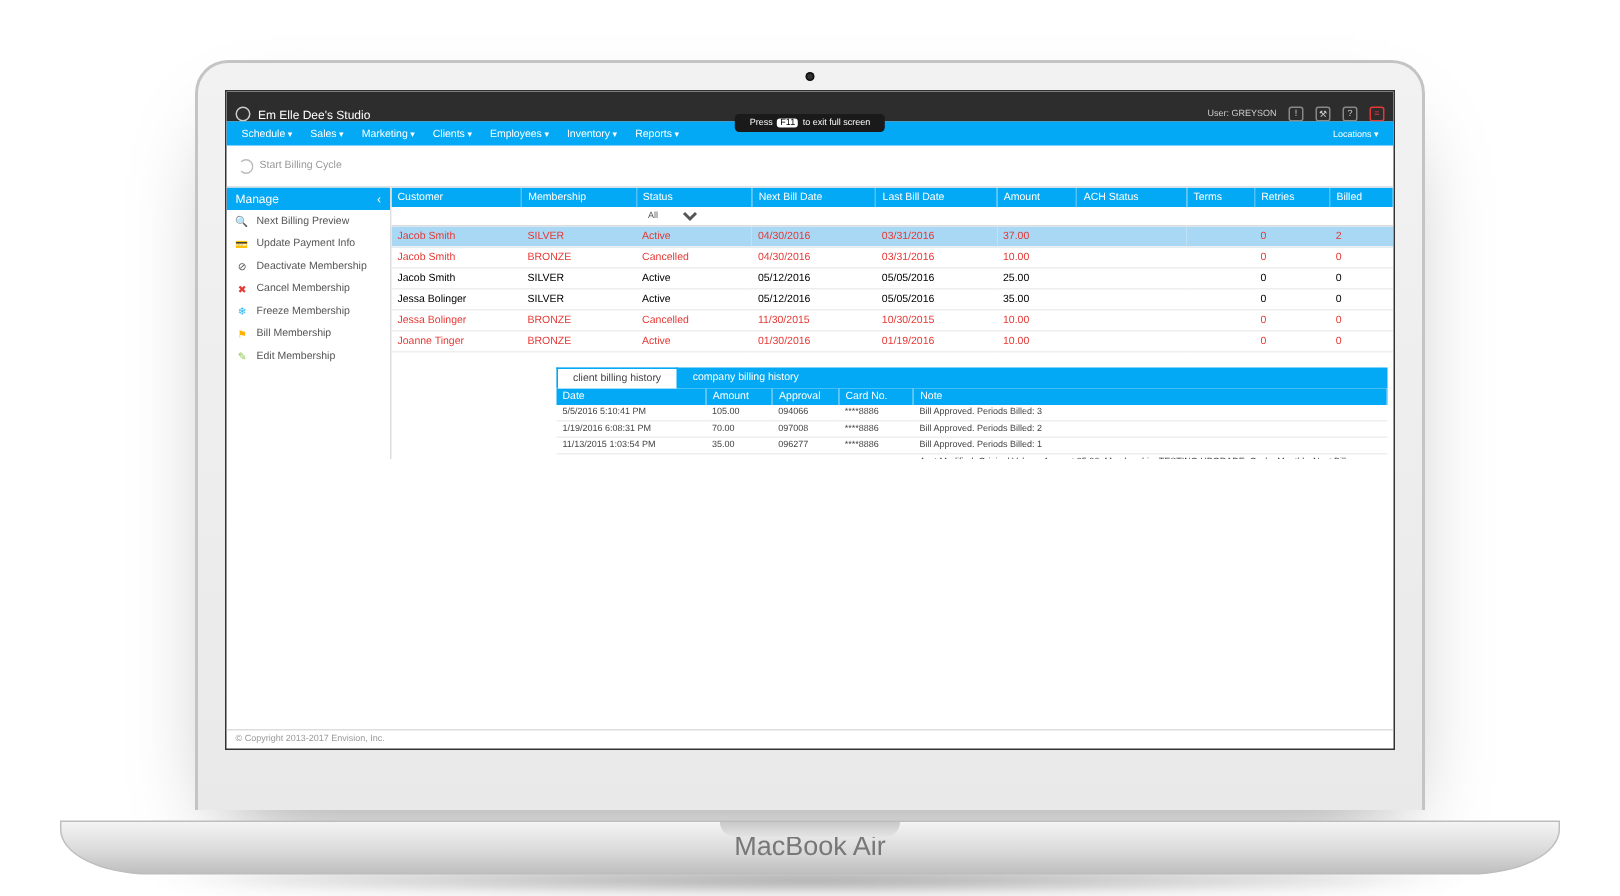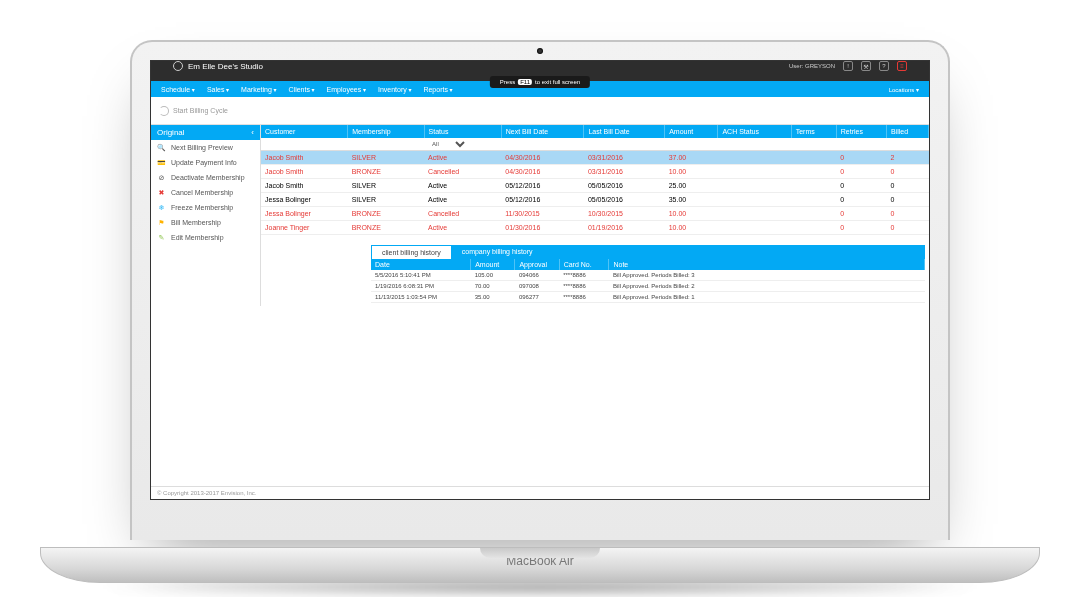--- a/index.html
+++ b/index.html
@@ -24,32 +24,32 @@
     display: flex; flex-direction: column; font-size: 8px; overflow: hidden;
   }
   .base {
     position: absolute; left: 50%; bottom: 14px; transform: translateX(-50%);
     width: 1000px; height: 36px;
     background: linear-gradient(#f4f4f4,#d8d8d8 60%,#bfbfbf);
     border-radius: 0 0 60px 60px / 0 0 30px 30px;
     border: 1px solid #bdbdbd;
     display: flex; justify-content: center; align-items: flex-start;
   }
-  .base-label { color:#777; font-size:12px; font-family: "Helvetica Neue",Arial,sans-serif; margin-top:6px; }
+  .base-label { color:#777; font-size:18px; font-family: "Helvetica Neue",Arial,sans-serif; margin-top:6px; }
   .notch {
     position:absolute; top:0; left:50%; transform:translateX(-50%);
     width:120px; height:10px; border-radius:0 0 10px 10px;
     background:linear-gradient(#c9c9c9,#e4e4e4);
   }
   .shadow { position:absolute; left:50%; bottom:0; transform:translateX(-50%);
     width:900px; height:20px; background:radial-gradient(ellipse at center,rgba(0,0,0,.35),transparent 70%); filter:blur(4px);}
   
   .titlebar {
-    background:#2d2d2d; color:#fff; height:20px; display:flex; align-items:flex-start;
-    padding:0 22px; justify-content:space-between;
+    background:#2d2d2d; color:#fff; height:20px; display:flex; align-items:flex-end;
+    padding:0 6px; justify-content:space-between;
   }
   .titlebar .left { display:flex; align-items:center; gap:5px; }
   .gear { width:10px;height:10px;border:1px solid #ccc;border-radius:50%; position:relative;}
   .titlebar .right { display:flex; align-items:center; gap:8px; font-size:6px;}
   .titlebar .right span { color:#ccc;}
   .titlebar .ticon { width:10px;height:10px; display:flex;align-items:center;justify-content:center;border:1px solid #888;border-radius:2px;font-size:6px;}
   .menubar {
     background:#03a9f4; color:#fff; height:16px; display:flex; align-items:center;
     padding:0 6px; gap:4px; font-size:7px; position:relative;
   }
@@ -135,21 +135,21 @@
       <div class="start-cycle">
         <span class="circ"></span>
         <span>Start Billing Cycle</span>
       </div>
     </div>
 
     <div class="content">
 
       <div class="sidebar">
         <div class="side-head">
-          <span>Original</span>
+          <span>Manage</span>
           <span>‹</span>
         </div>
         <div id="side-items">
             <div class="side-item">
               <span class="ic" style="color:#555">🔍</span>
               <span>Next Billing Preview</span>
             </div>
             <div class="side-item">
               <span class="ic" style="color:#555">💳</span>
               <span>Update Payment Info</span>

